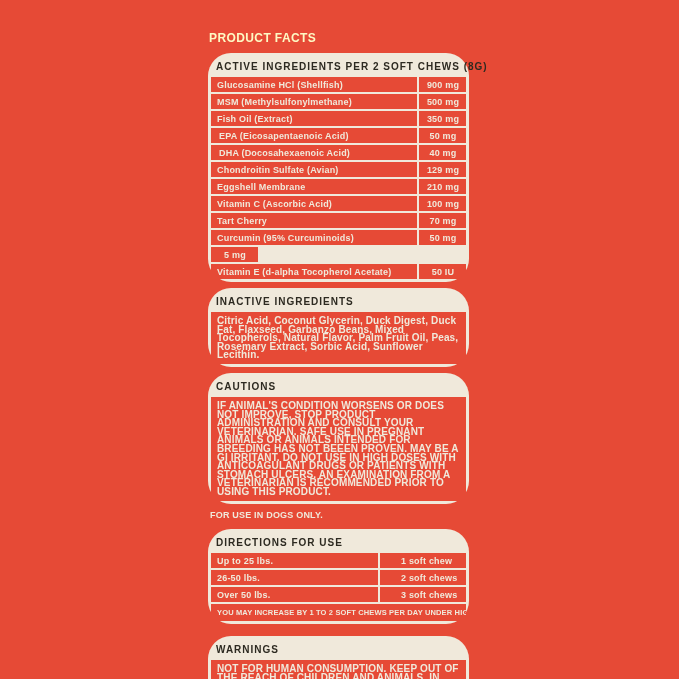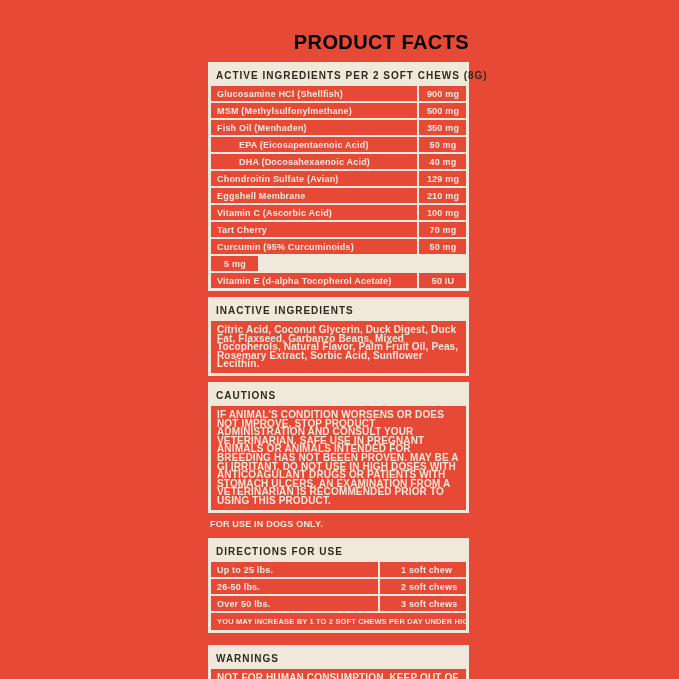--- a/index.html
+++ b/index.html
@@ -14,31 +14,31 @@
     position: relative;
     overflow: hidden;
   }
   .label-col {
     position: absolute;
     left: 208px;
     top: 31px;
     width: 261px;
   }
   .title {
-    color: #000000;
-    font-size: 20px;
+    color: #fef9c3;
+    font-size: 12px;
     font-weight: bold;
     letter-spacing: 0.4px;
     margin: 0 0 8px 1px;
-    text-align: right;
   }
   .panel {
     background: #F0E9DB;
     padding: 3px;
     margin-bottom: 6px;
+    border-radius: 23px;
   }
   .panel-header {
     color: #2D2A21;
     font-weight: bold;
     font-size: 10px;
     letter-spacing: 1px;
     padding: 5px 3px 5px 5px;
     white-space: nowrap;
   }
   .tbl { display: block; }
@@ -53,21 +53,21 @@
     color: #F0E9DB;
     font-weight: bold;
     font-size: 9px;
     letter-spacing: 0.2px;
     padding: 3px 5px 2px 6px;
     line-height: 10px;
     white-space: nowrap;
     overflow: hidden;
   }
   .cell.name { flex: 1; }
-  .cell.name.indent { padding-left: 28px; }
+  .cell.name.indent { padding-left: 8px; }
   .cell.value {
     width: 36px;
     text-align: center;
     flex: none;
   }
   .dir-value {
     width: 60px;
     text-align: left;
     padding-left: 21px;
     flex: none;
@@ -109,21 +109,21 @@
     <div class="tbl">
       <div class="tbl-row">
         <div class="cell name">Glucosamine HCl (Shellfish)</div>
         <div class="cell value">900 mg</div>
       </div>
       <div class="tbl-row">
         <div class="cell name">MSM (Methylsulfonylmethane)</div>
         <div class="cell value">500 mg</div>
       </div>
       <div class="tbl-row">
-        <div class="cell name">Fish Oil (Menhaden)</div>
+        <div class="cell name">Fish Oil (Extract)</div>
         <div class="cell value">350 mg</div>
       </div>
       <div class="tbl-row">
         <div class="cell name indent">EPA (Eicosapentaenoic Acid)</div>
         <div class="cell value">50 mg</div>
       </div>
       <div class="tbl-row">
         <div class="cell name indent">DHA (Docosahexaenoic Acid)</div>
         <div class="cell value">40 mg</div>
       </div>

